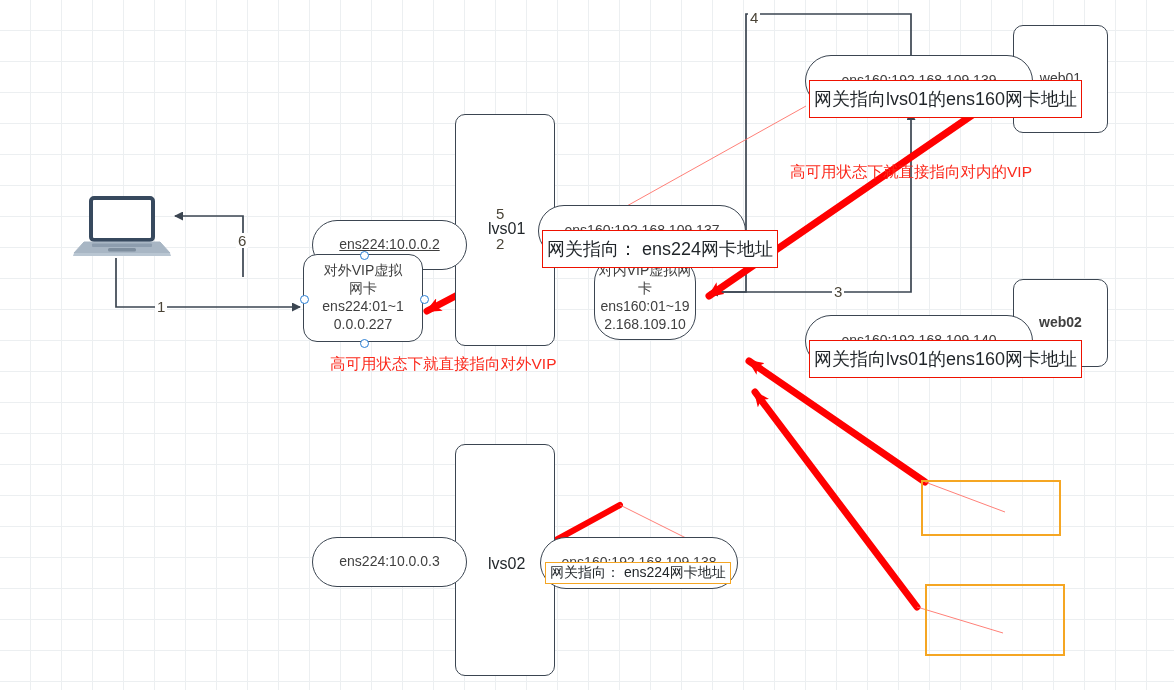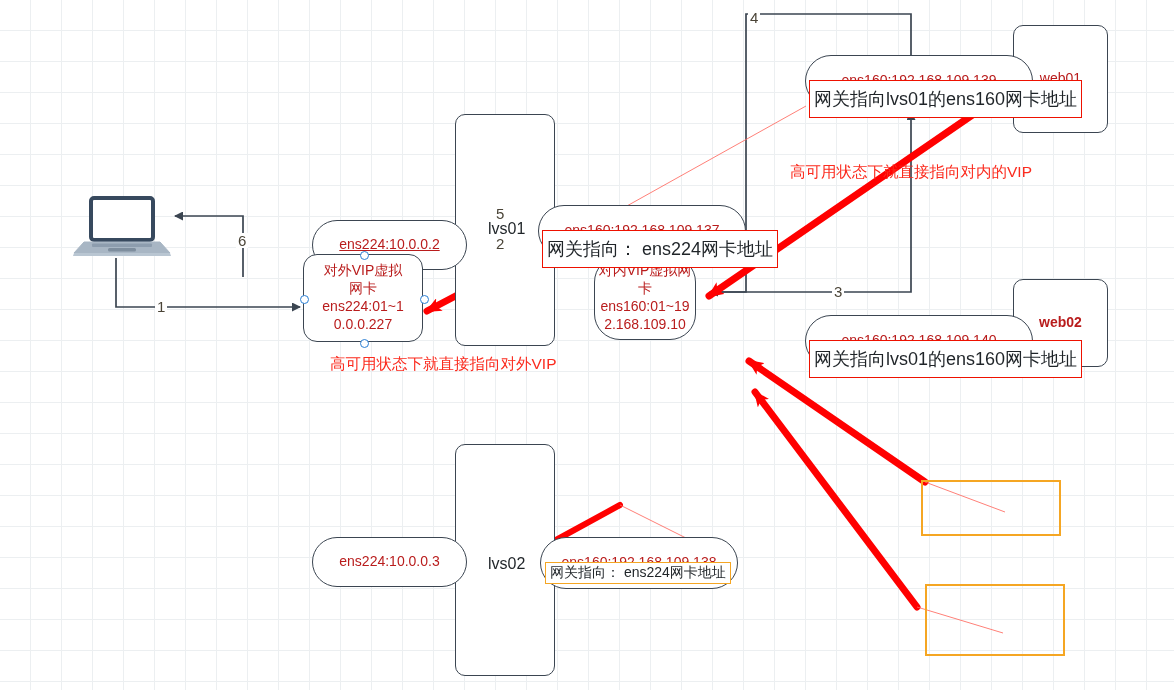--- a/index.html
+++ b/index.html
@@ -23,21 +23,21 @@
   .node {
     position: absolute;
     box-sizing: border-box;
     background: #ffffff;
     border: 1.6px solid #3b4551;
     display: flex;
     flex-direction: column;
     align-items: center;
     justify-content: center;
     text-align: center;
-    color: #b91c1c;
+    color: #404040;
     font-size: 14px;
     line-height: 1.28;
     z-index: 3;
   }
   .pill { border-radius: 999px; }
   .rrect { border-radius: 10px; }
   .plain-box { background: #ffffff; }
   .orange-box {
     position: absolute;
     box-sizing: border-box;

